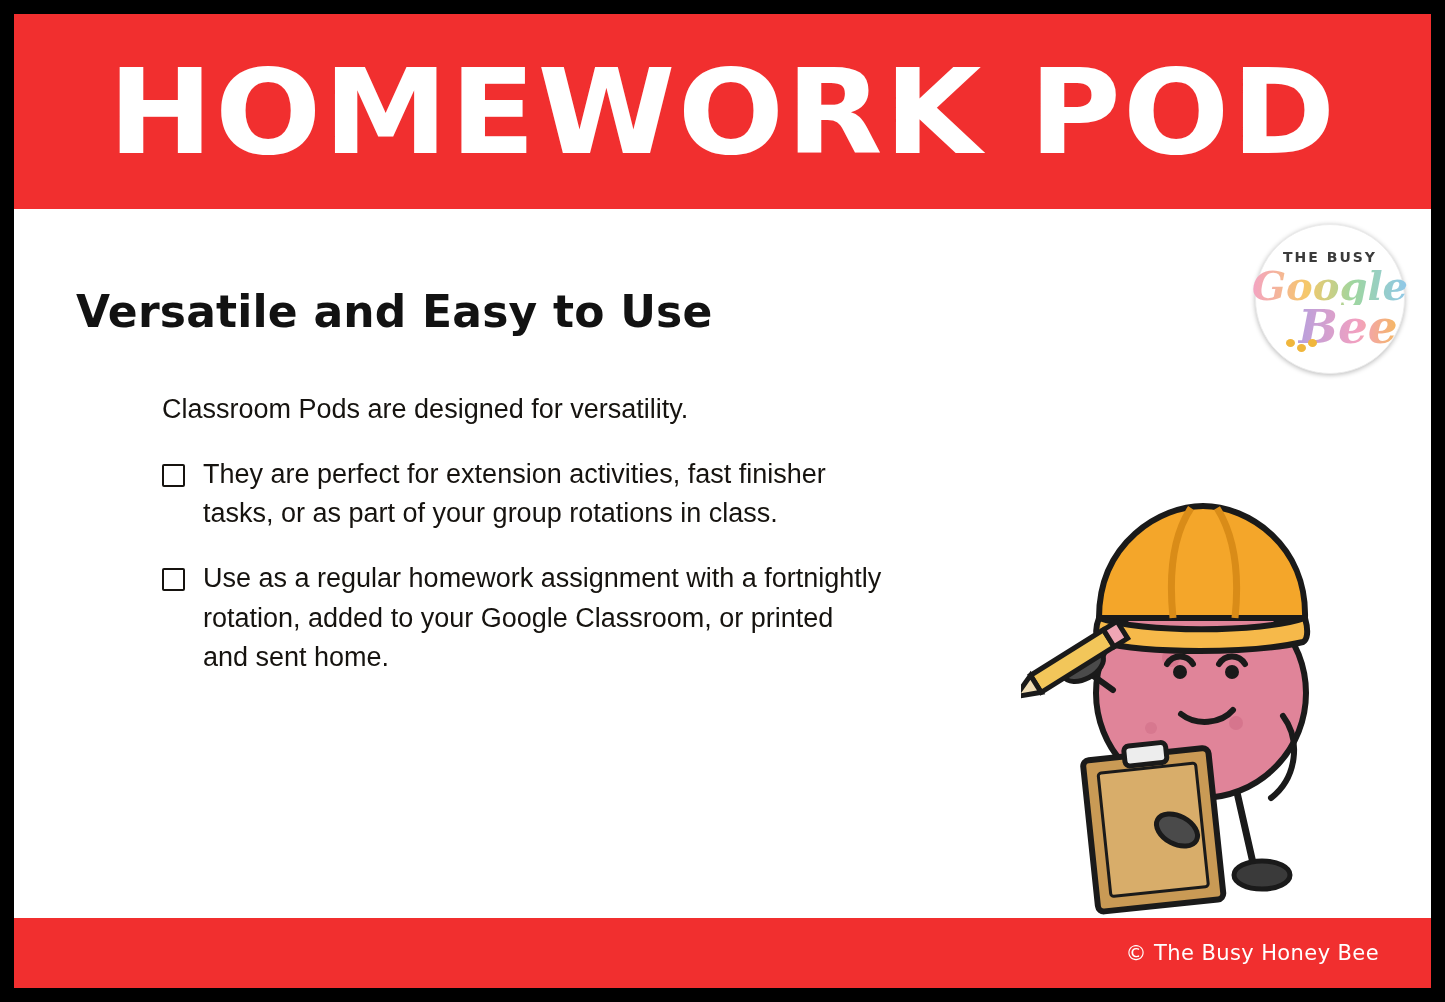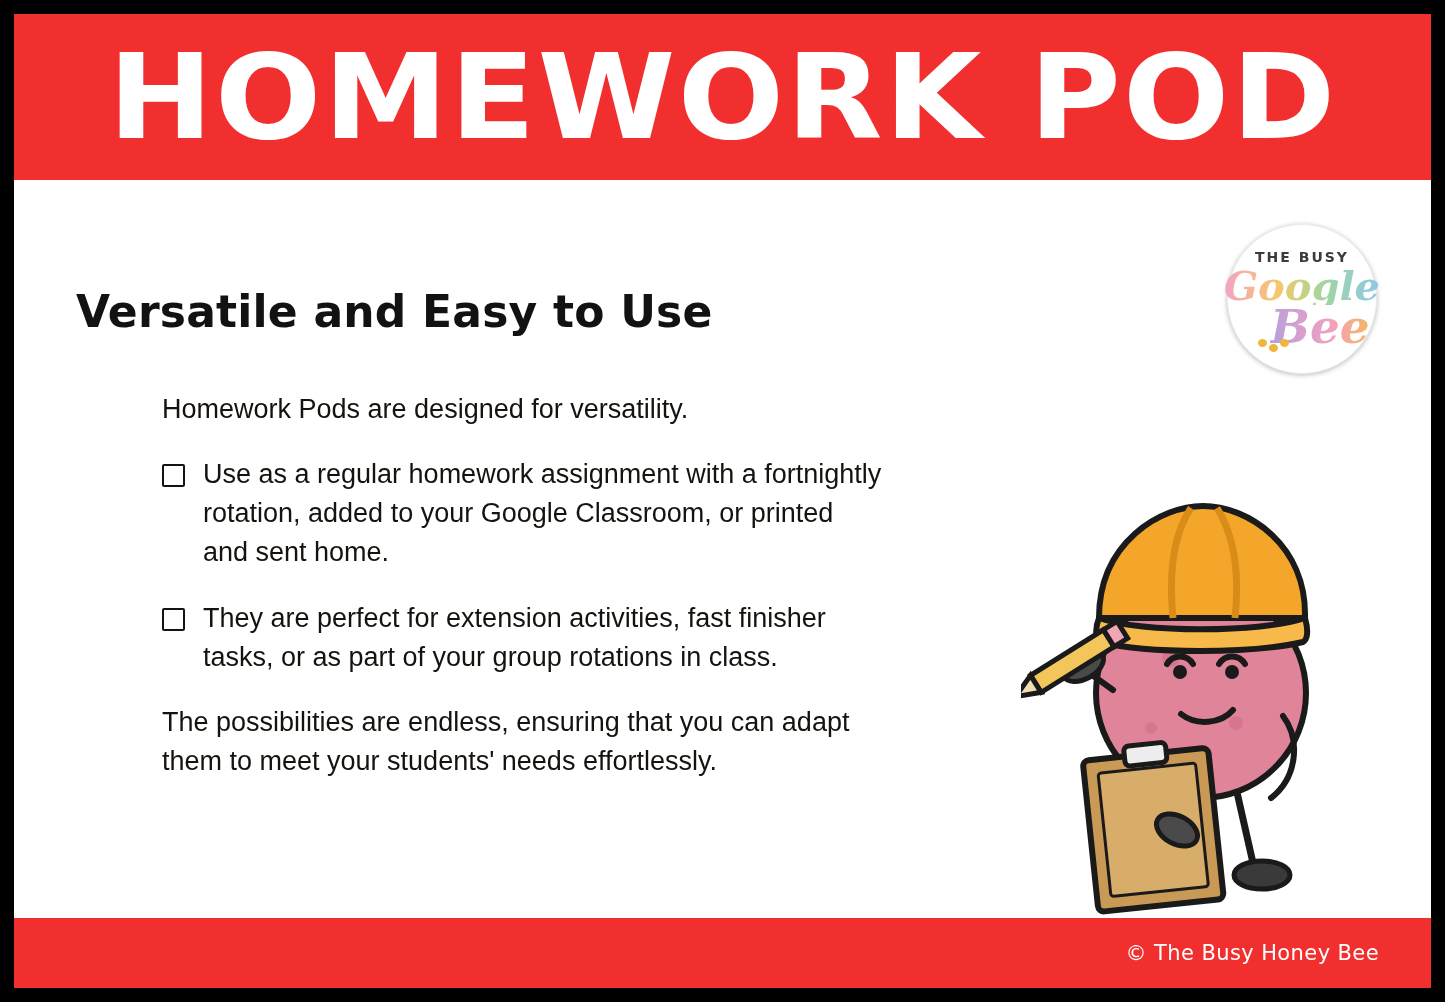--- a/index.html
+++ b/index.html
@@ -21,21 +21,21 @@
     box-sizing: border-box;
     border: 14px solid #000000;
     overflow: hidden;
   }
   
   .header-band {
     position: absolute;
     left: 0;
     top: 0;
     width: 100%;
-    height: 166px;
+    height: 195px;
     background: #f12f2f;
     display: flex;
     align-items: center;
     justify-content: center;
   }
   .header-title {
     color: #ffffff;
     font-family: "DejaVu Sans", sans-serif;
     font-weight: bold;
     font-size: 118px;
@@ -111,21 +111,21 @@
   }
   .bullet-text {
     flex: 1 1 auto;
   }
   .closing {
     margin-top: 6px;
   }
   
   .logo {
     position: absolute;
-    right: 54px;
+    right: 26px;
     top: 12px;
     width: 148px;
     height: 148px;
     border-radius: 50%;
     background: #ffffff;
     box-shadow: 0 1px 5px rgba(0,0,0,0.28);
     border: 1px solid #ececec;
   }
   .logo-inner {
     position: absolute;
@@ -210,33 +210,32 @@
       <div class="logo-dots">
         <i style="left:0;top:0;"></i>
         <i style="left:11px;top:5px;"></i>
         <i style="left:22px;top:0;"></i>
       </div>
     </div>
 
     <div class="section-heading">Versatile and Easy to Use</div>
 
     <div class="body-block">
-      <div class="para">Homework Pods are designed for versatility.</div>
+      <div class="para">Classroom Pods are designed for versatility.</div>
+
+      <div class="bullet-row">
+        <span class="bullet-box"></span>
+        <span class="bullet-text">They are perfect for extension activities, fast finisher tasks, or as part of your group rotations in class.</span>
+      </div>
 
       <div class="bullet-row">
         <span class="bullet-box"></span>
         <span class="bullet-text">Use as a regular homework assignment with a fortnightly rotation, added to your Google Classroom, or printed and sent home.</span>
       </div>
 
-      <div class="bullet-row">
-        <span class="bullet-box"></span>
-        <span class="bullet-text">They are perfect for extension activities, fast finisher tasks, or as part of your group rotations in class.</span>
-      </div>
-
-      <div class="para closing">The possibilities are endless, ensuring that you can adapt them to meet your students' needs effortlessly.</div>
     </div>
 
     <div class="character">
       <svg viewBox="0 0 380 460" width="380" height="460" xmlns="http://www.w3.org/2000/svg">
 
         <path d="M150 330 L146 410" stroke="#1a1a1a" stroke-width="7" fill="none" stroke-linecap="round"></path>
         <path d="M215 330 L232 405" stroke="#1a1a1a" stroke-width="7" fill="none" stroke-linecap="round"></path>
         <ellipse cx="136" cy="420" rx="28" ry="14" fill="#3a3a3a" stroke="#1a1a1a" stroke-width="5"></ellipse>
         <ellipse cx="241" cy="417" rx="28" ry="14" fill="#3a3a3a" stroke="#1a1a1a" stroke-width="5"></ellipse>
 

